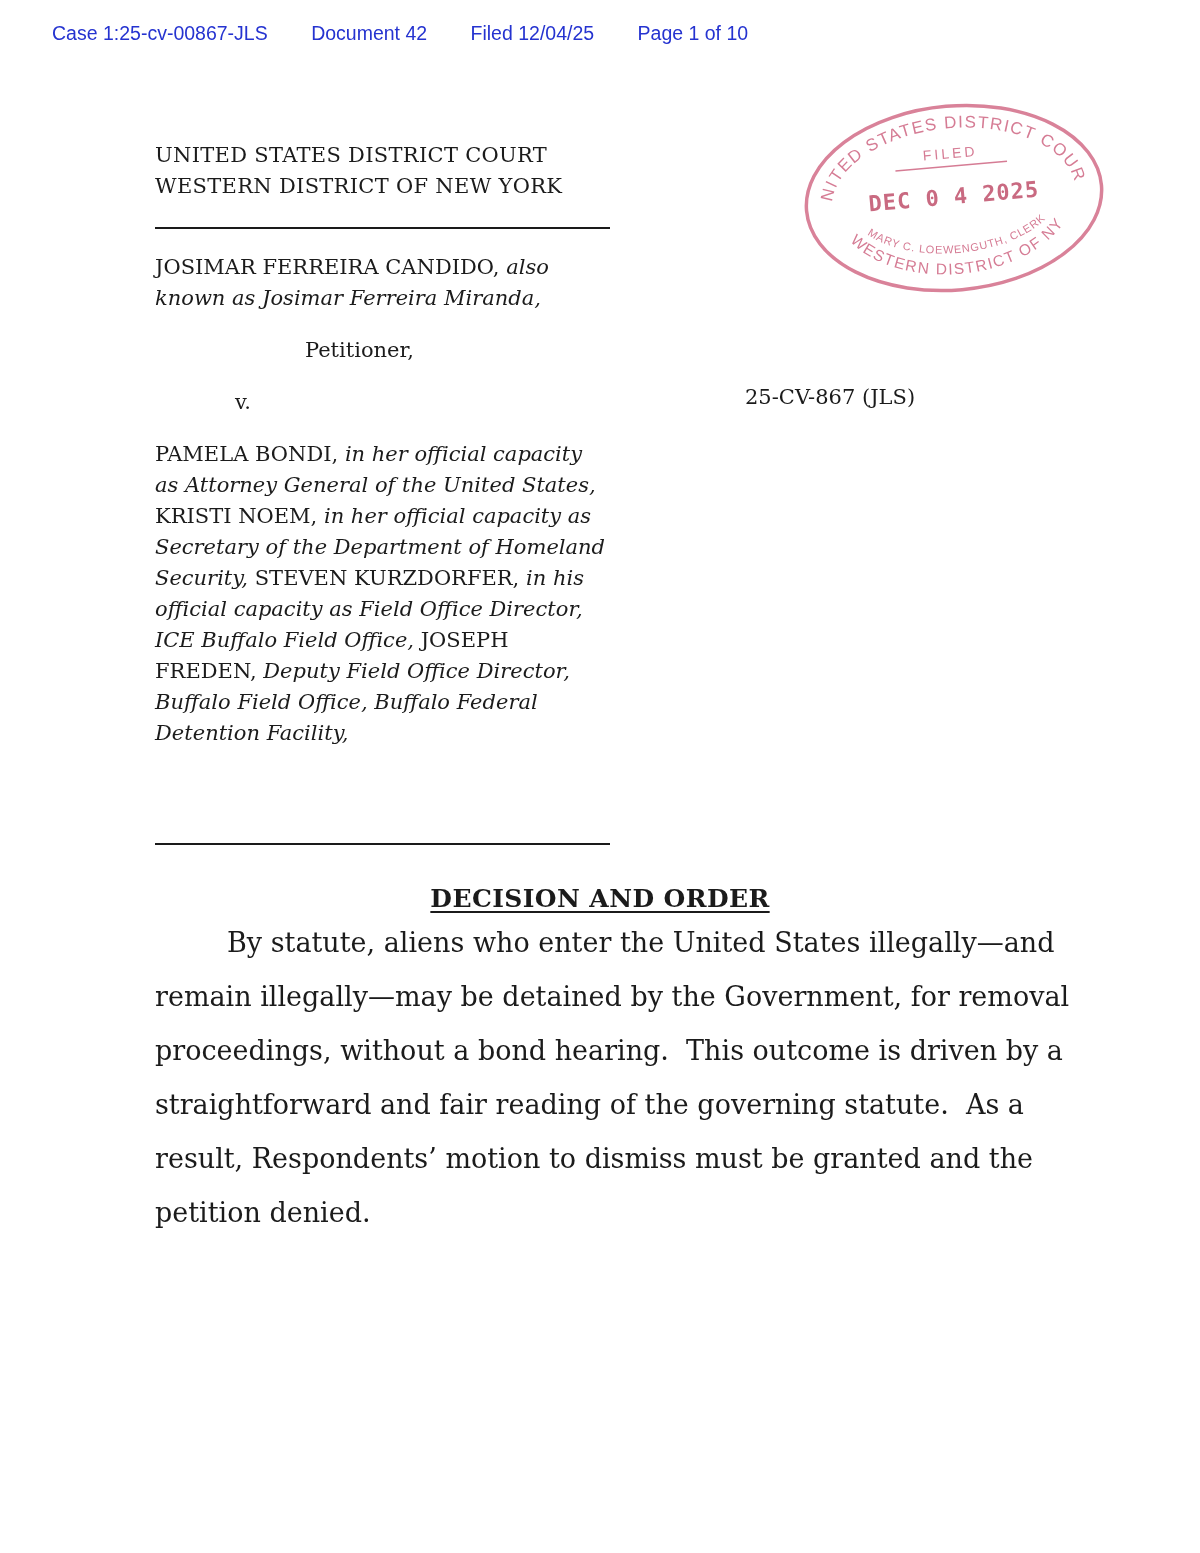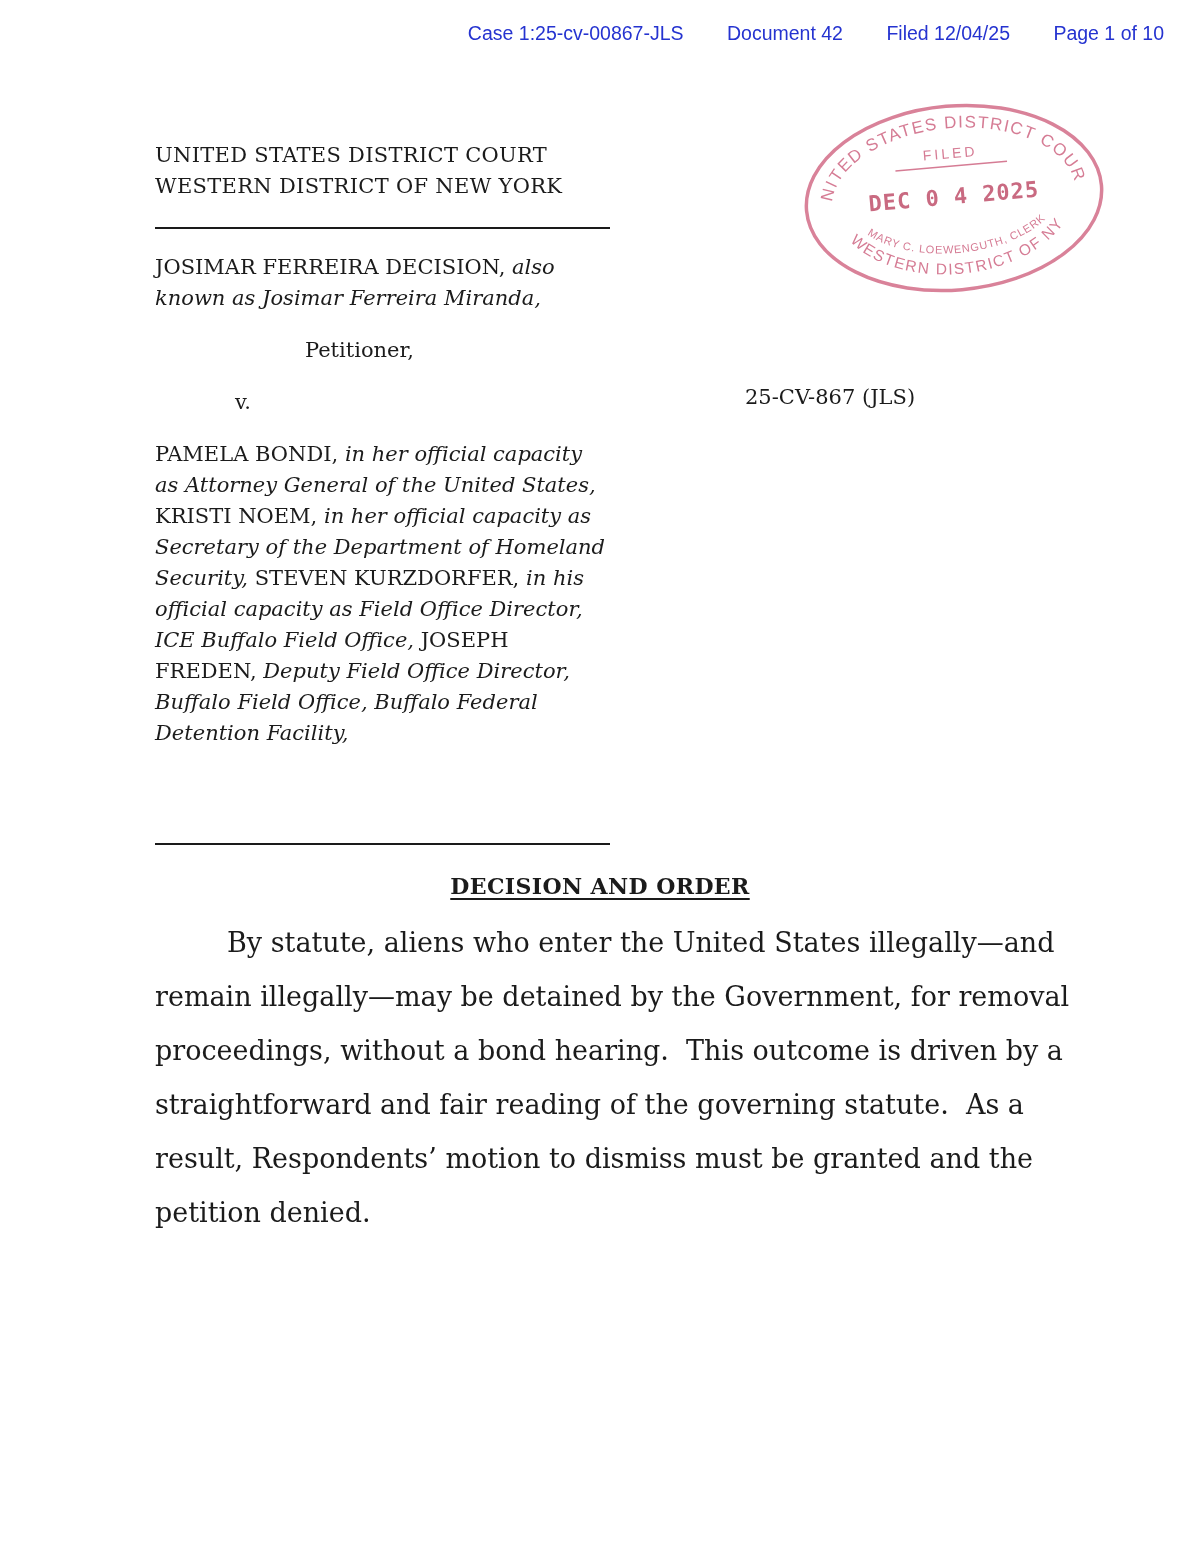--- a/index.html
+++ b/index.html
@@ -16,25 +16,26 @@
     font-family: "DejaVu Serif", "Liberation Serif", serif;
     color: #1b1b1b;
   }
 
   
   .pdf-header {
     position: absolute;
     top: 22px;
     left: 0;
     right: 17px;
-    text-align: right;
+    text-align: left;
     font-family: "Liberation Sans", "DejaVu Sans", sans-serif;
     font-size: 19.5px;
     color: #2533d0;
     white-space: nowrap;
+    padding-left: 33px;
   }
   .pdf-header span { margin: 0 19px; }
 
   
   .court-heading {
     position: absolute;
     top: 140px;
     left: 155px;
     font-size: 21px;
     line-height: 31px;
@@ -117,23 +118,23 @@
     letter-spacing: 0.8px;
     fill: #d06a86;
   }
 
   
   .order-title {
     position: absolute;
     top: 868px;
     left: 0;
     right: 0;
-    margin: 5px;
+    margin: 16px;
     text-align: center;
-    font-size: 22px;
+    font-size: 25px;
     font-weight: bold;
     letter-spacing: 0.4px;
     text-decoration: underline;
     text-underline-offset: 4px;
     text-decoration-thickness: 2px;
   }
 
   
   .body-par {
     position: absolute;
@@ -183,21 +184,21 @@
       </text>
       <text class="st-arc-bottom" text-anchor="middle">
         <textPath href="#arcBottom" startOffset="50%">WESTERN DISTRICT OF NY</textPath>
       </text>
     </svg>
   </div>
 
   <div class="caption-divider top"></div>
 
   <div class="caption-left">
-    <p class="party"><span>JOSIMAR FERREIRA DECISION, </span><span class="seg-i">also known as Josimar Ferreira Miranda,</span></p>
+    <p class="party"><span>JOSIMAR FERREIRA CANDIDO, </span><span class="seg-i">also known as Josimar Ferreira Miranda,</span></p>
     <p class="party-role-petitioner">Petitioner,</p>
     <p class="versus">v.</p>
     <p class="respondents-par"><span>PAMELA BONDI, </span><span class="seg-i">in her official capacity as Attorney General of the United States, </span><span>KRISTI NOEM, </span><span class="seg-i">in her official capacity as Secretary of the Department of Homeland Security, </span><span>STEVEN KURZDORFER, </span><span class="seg-i">in his official capacity as Field Office Director, ICE Buffalo Field Office, </span><span>JOSEPH FREDEN, </span><span class="seg-i">Deputy Field Office Director, Buffalo Field Office, Buffalo Federal Detention Facility,</span></p>
   </div>
 
   <p class="case-no">25-CV-867 (JLS)</p>
 
   <div class="caption-divider bottom"></div>
 
   <h1 class="order-title">DECISION AND ORDER</h1>

